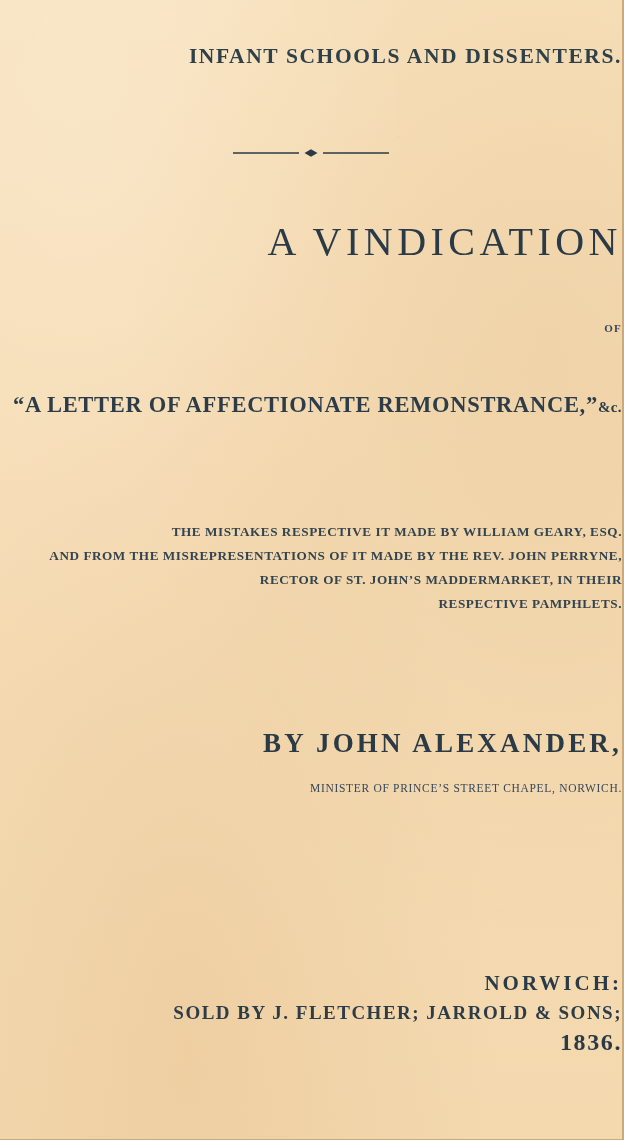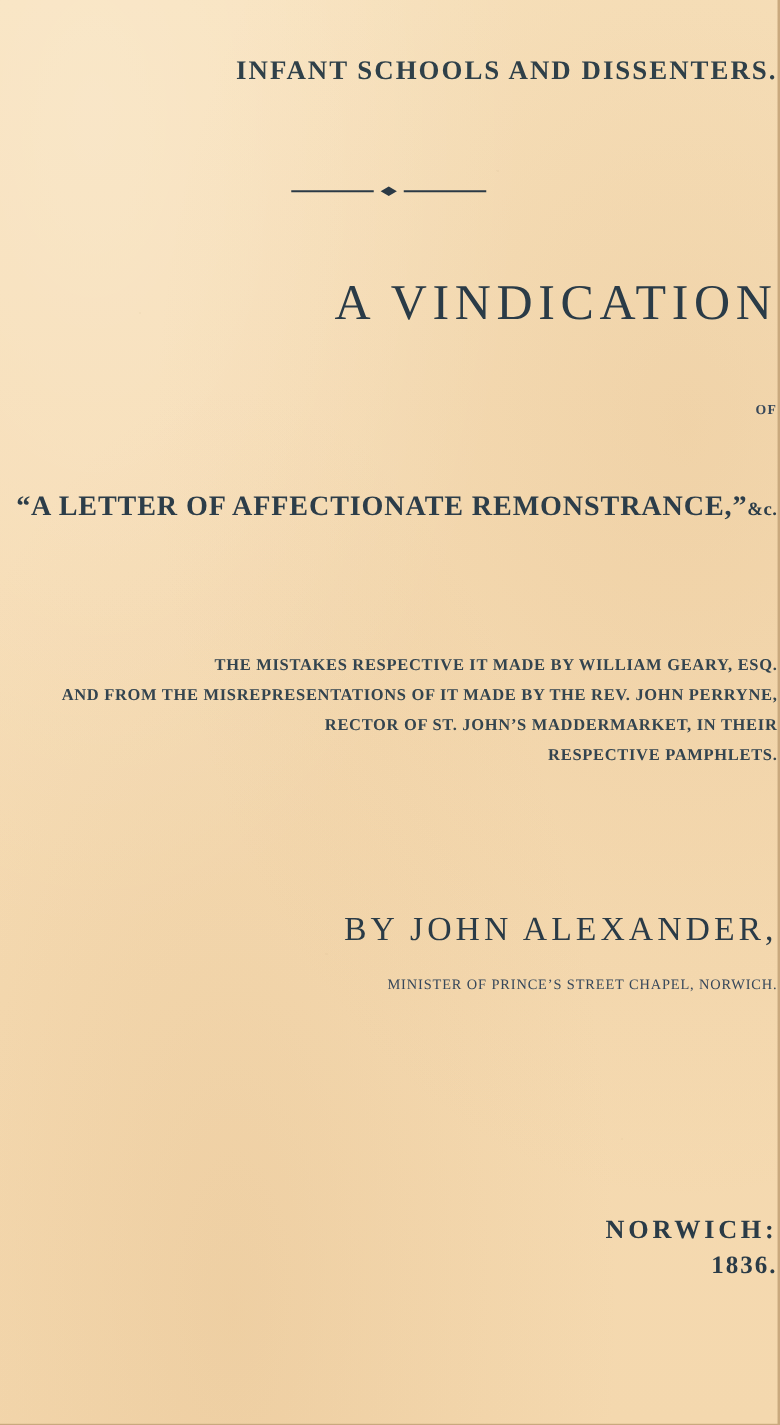--- a/index.html
+++ b/index.html
@@ -122,21 +122,21 @@
     line-height: 24px;
     white-space: nowrap;
   }
 
   .author {
     position: absolute;
     top: 728px;
     left: 0;
     right: 0;
     font-size: 27px;
-    font-weight: 400;
+    font-weight: 700;
     letter-spacing: 3.2px;
     color: #2a3b47;
   }
 
   .author-role {
     position: absolute;
     top: 782px;
     left: 12px;
     right: 0;
     font-size: 11.5px;
@@ -173,21 +173,21 @@
     line-height: 24px;
   }
   .imprint .london {
     font-size: 19px;
     font-weight: 700;
     letter-spacing: 1.4px;
     color: #2c3d49;
     line-height: 30px;
   }
   .imprint .year {
-    font-size: 20px;
+    font-size: 24px;
     font-weight: 700;
     letter-spacing: 1.6px;
     color: #2a3b47;
     line-height: 28px;
     padding-left: 16px;
   }
 
   
   .speckle {
     position: absolute;
@@ -232,18 +232,19 @@
       <div class="line">RECTOR OF ST. JOHN’S MADDERMARKET, IN THEIR</div>
       <div class="line">RESPECTIVE PAMPHLETS.</div>
     </div>
 
     <div class="author">BY JOHN ALEXANDER,</div>
 
     <div class="author-role">MINISTER OF PRINCE’S STREET CHAPEL, NORWICH.</div>
 
     <div class="imprint">
       <div class="city">NORWICH:</div>
+      <div class="sellers">SOLD BY J. FLETCHER; JARROLD &amp; SONS;</div>
       <div class="year">1836.</div>
     </div>
 
   </div>
   <div class="speckle"></div>
 </div>
 
 </body></html>

